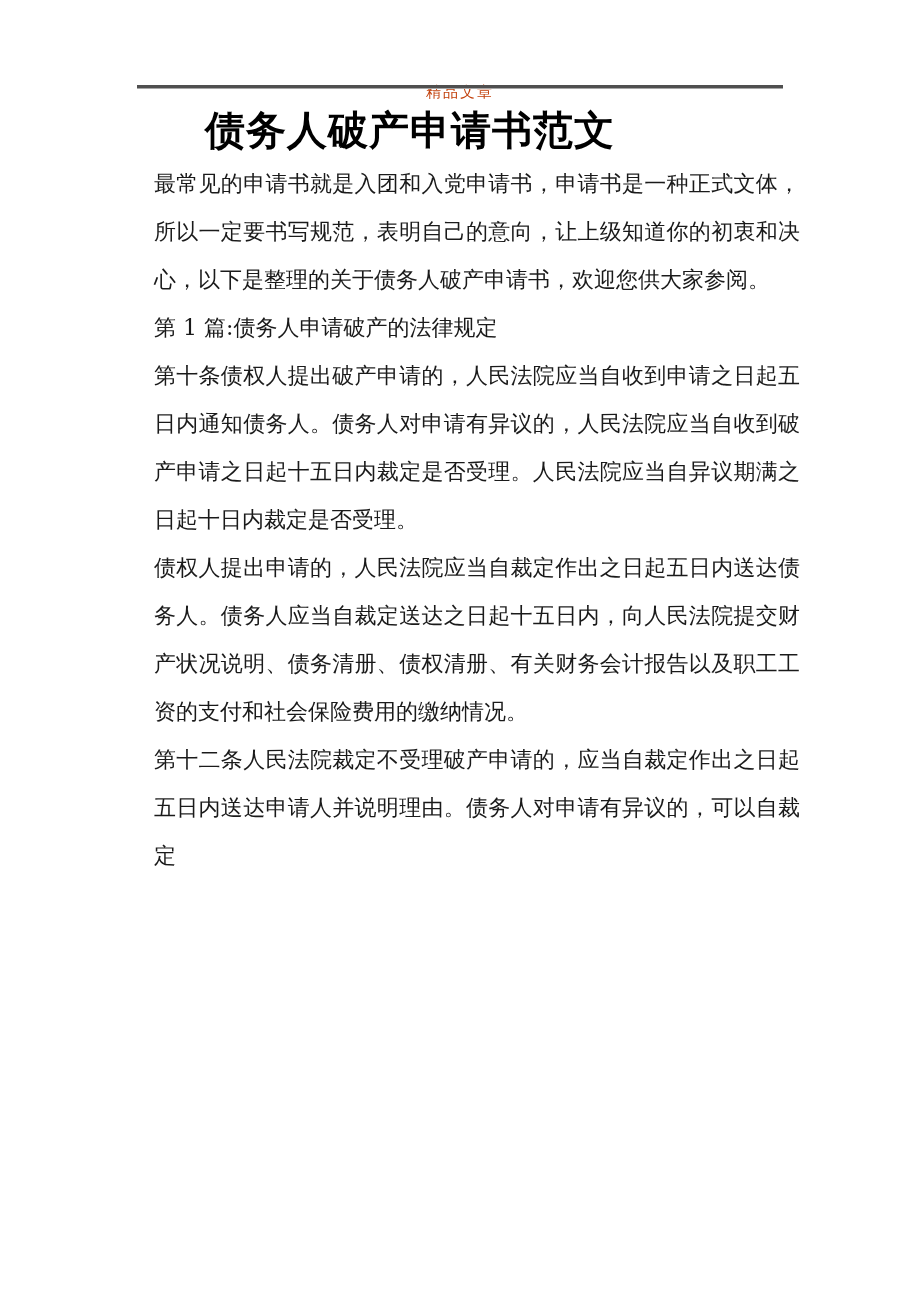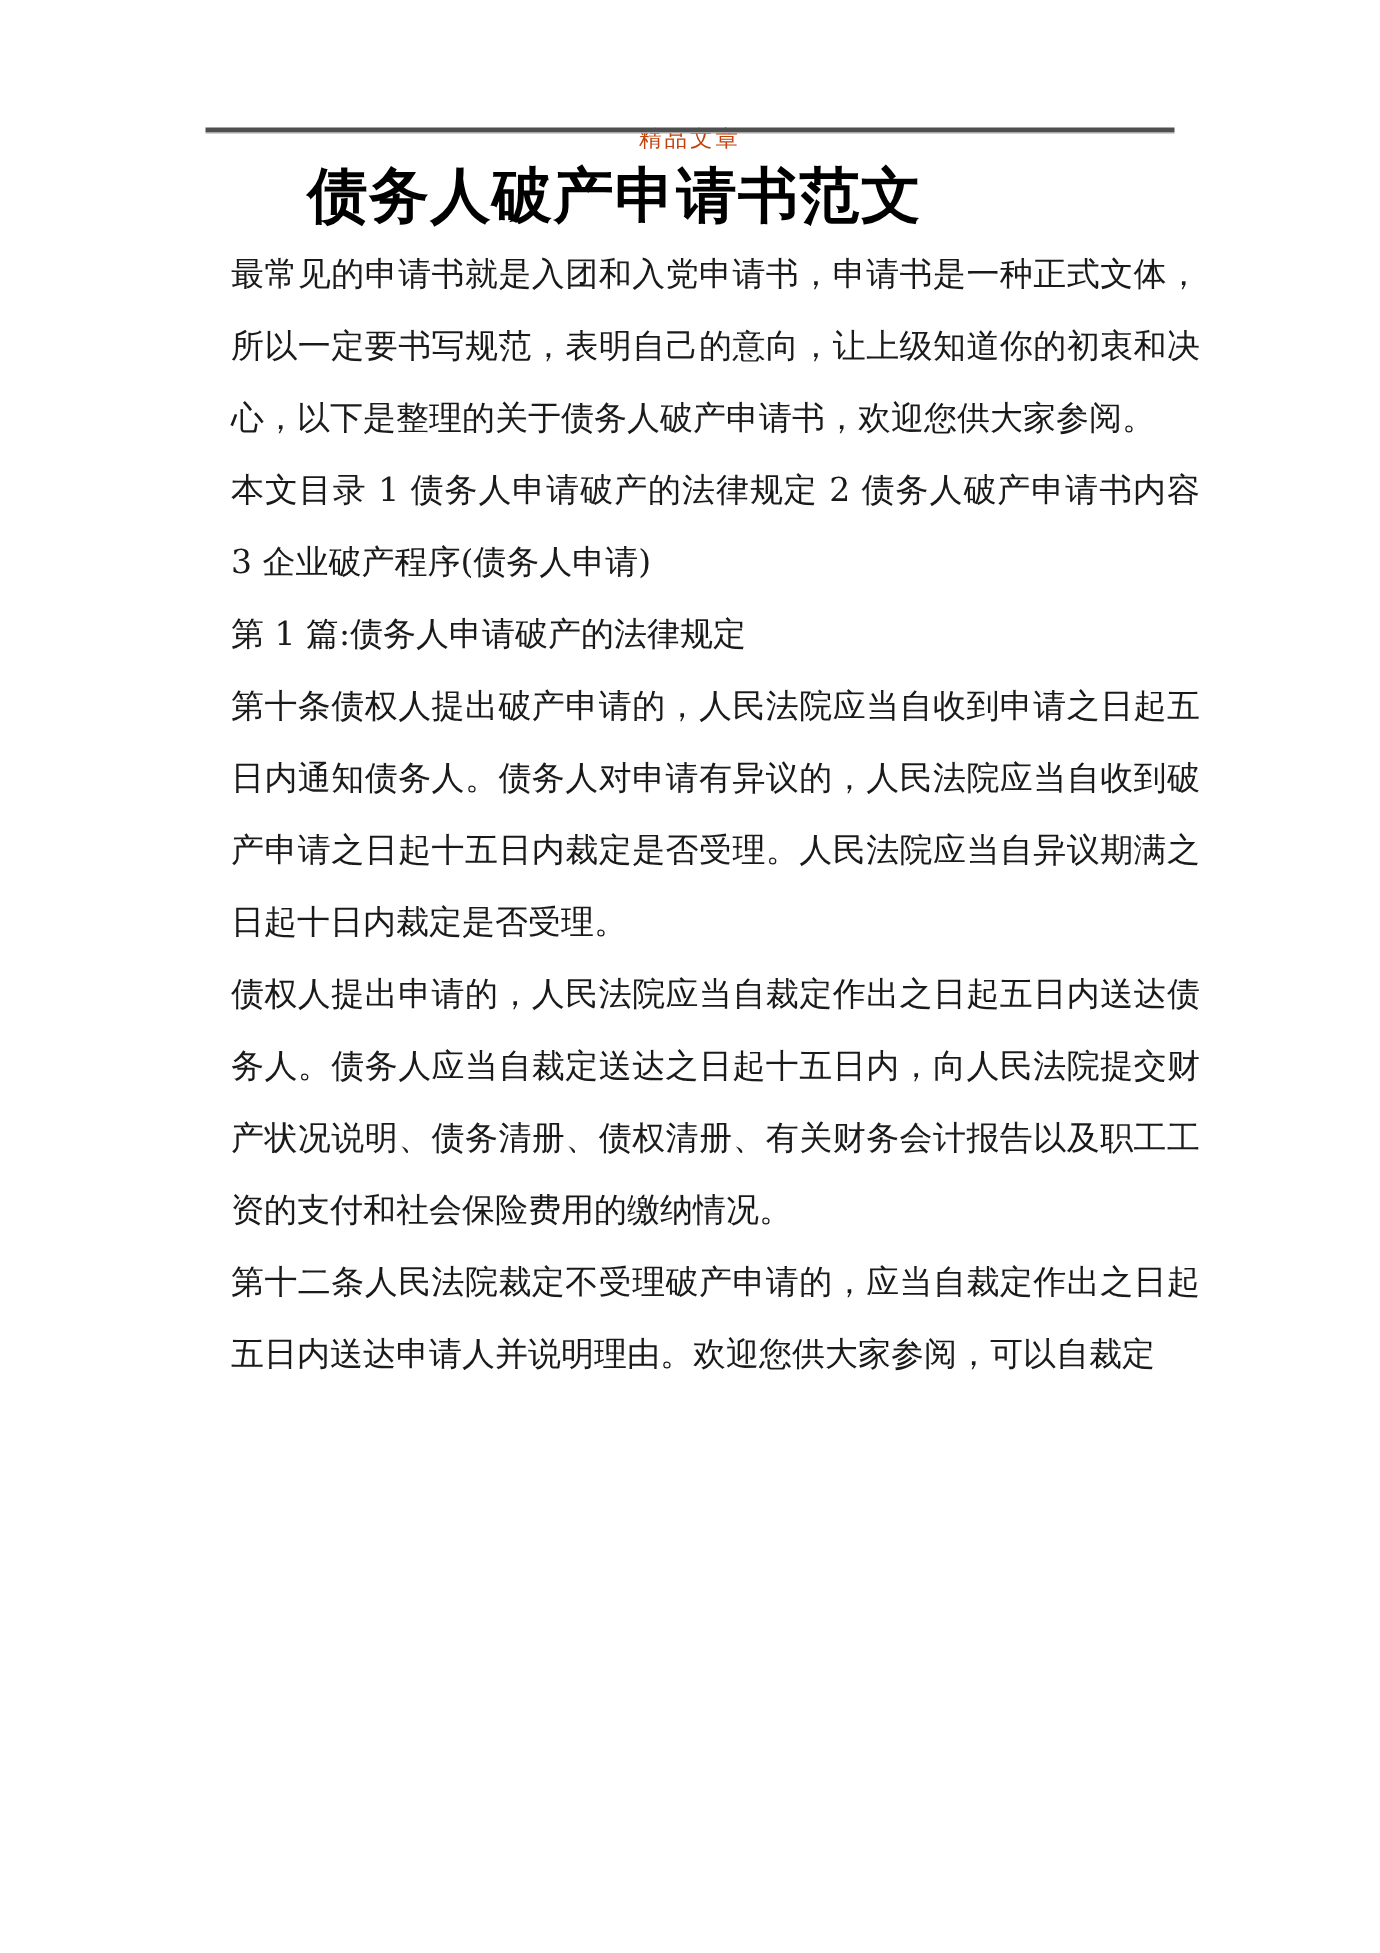--- a/index.html
+++ b/index.html
@@ -72,20 +72,19 @@
 <div class="page">
 
   <div class="header-text">精品文章</div>
 
   <div class="header-rule"></div>
 
   <h1 class="doc-title">债务人破产申请书范文</h1>
 
   <div class="doc-body">
     <p>最常见的申请书就是入团和入党申请书，申请书是一种正式文体，所以一定要书写规范，表明自己的意向，让上级知道你的初衷和决心，以下是整理的关于债务人破产申请书，欢迎您供大家参阅。</p>
-    <p>本文目录 1 债务人申请破产的法律规定 2 债务人破产申请书内容 3 企业破产程序(债务人申请)</p>
     <p>第 1 篇:债务人申请破产的法律规定</p>
     <p>第十条债权人提出破产申请的，人民法院应当自收到申请之日起五日内通知债务人。债务人对申请有异议的，人民法院应当自收到破产申请之日起十五日内裁定是否受理。人民法院应当自异议期满之日起十日内裁定是否受理。</p>
     <p>债权人提出申请的，人民法院应当自裁定作出之日起五日内送达债务人。债务人应当自裁定送达之日起十五日内，向人民法院提交财产状况说明、债务清册、债权清册、有关财务会计报告以及职工工资的支付和社会保险费用的缴纳情况。</p>
-    <p>第十二条人民法院裁定不受理破产申请的，应当自裁定作出之日起五日内送达申请人并说明理由。欢迎您供大家参阅，可以自裁定</p>
+    <p>第十二条人民法院裁定不受理破产申请的，应当自裁定作出之日起五日内送达申请人并说明理由。债务人对申请有异议的，可以自裁定</p>
   </div>
 
 </div>
 
 </body></html>

